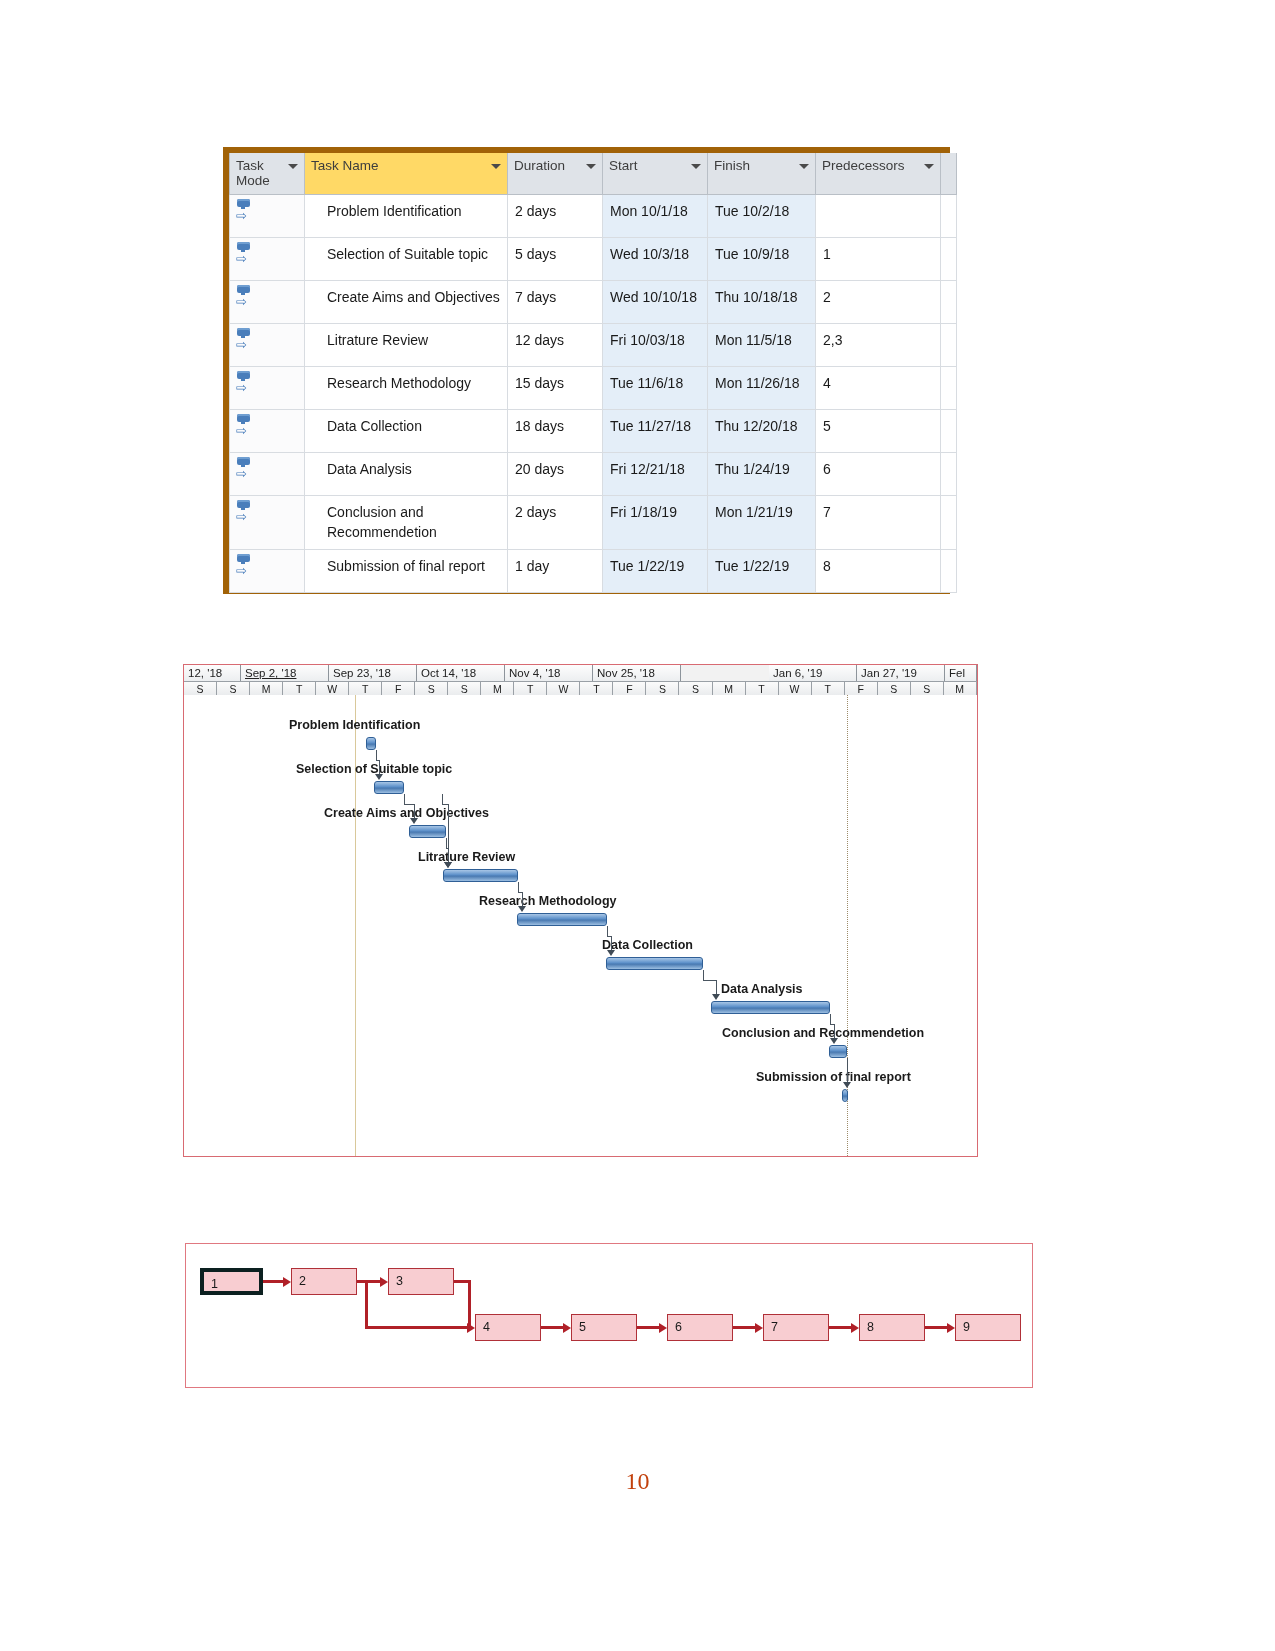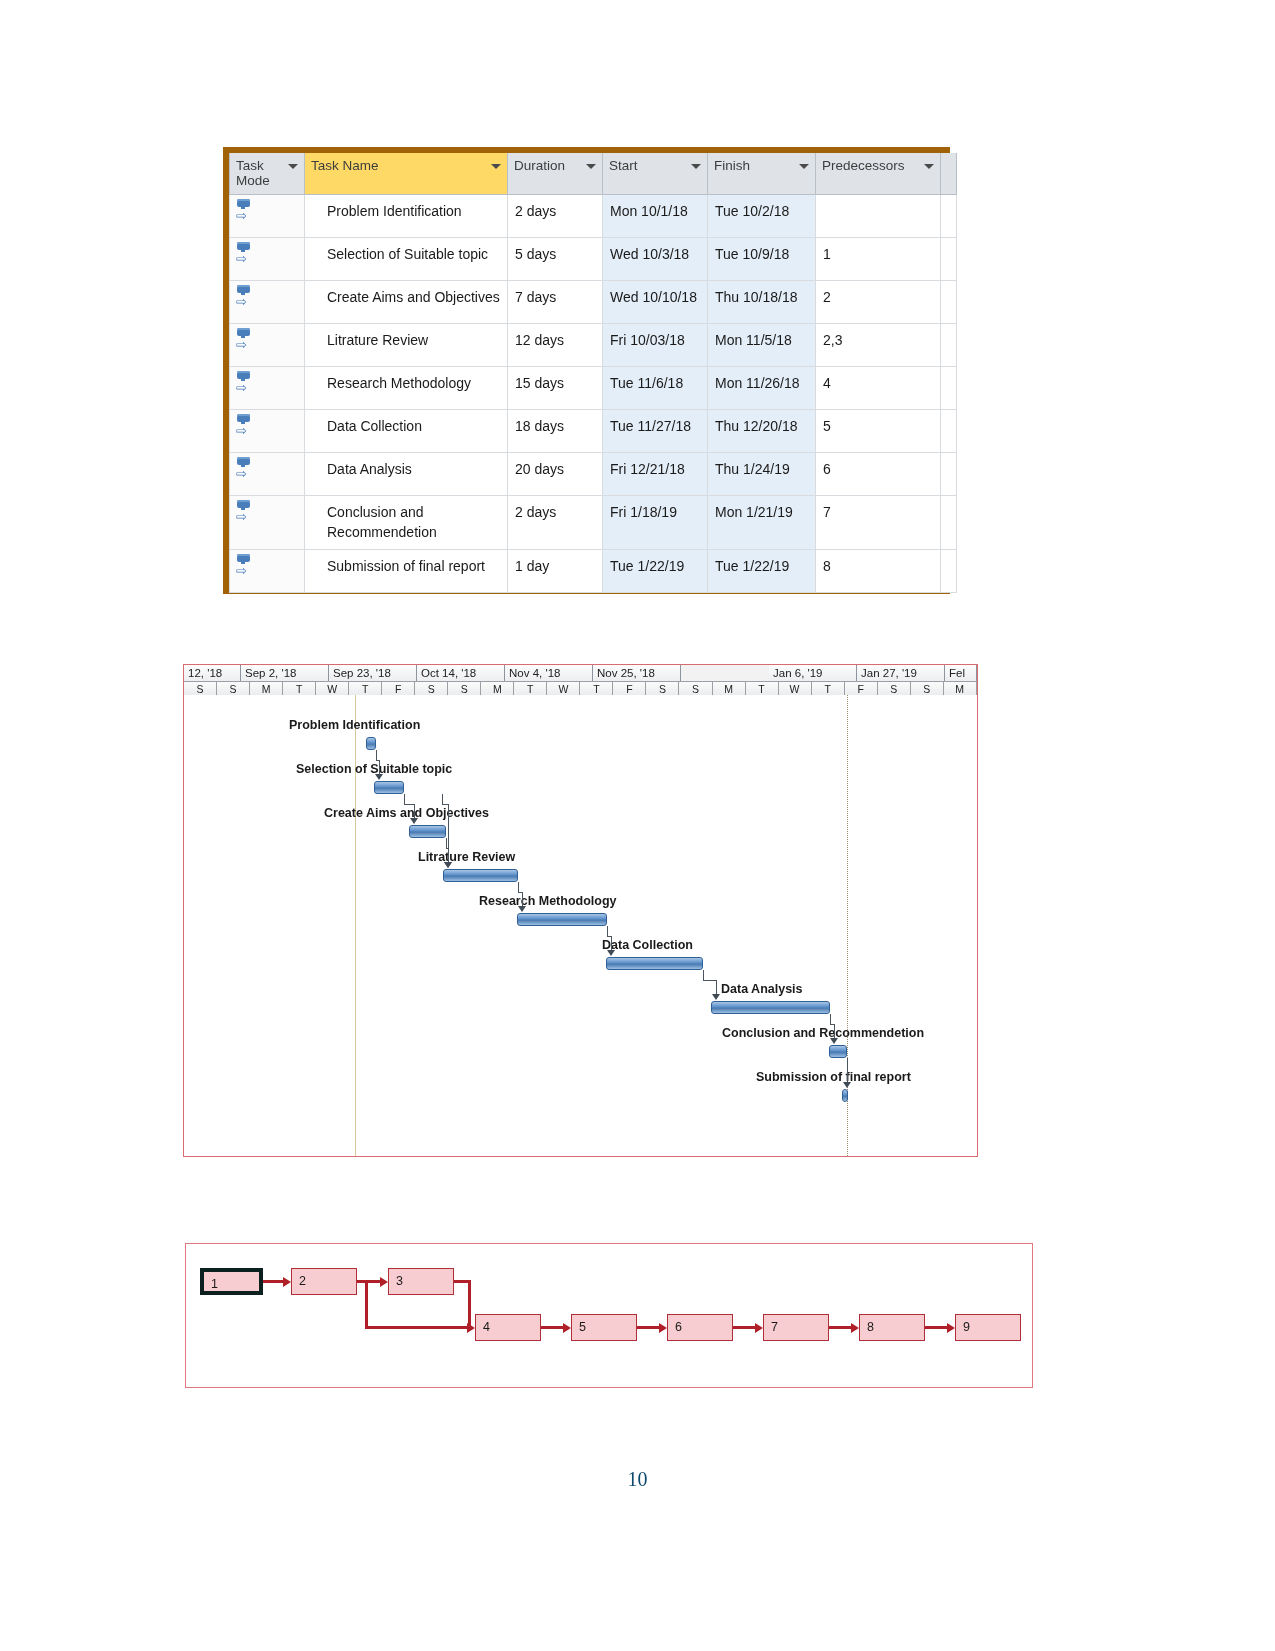--- a/index.html
+++ b/index.html
@@ -195,22 +195,22 @@
     border-top:5px solid transparent;
     border-bottom:5px solid transparent;
     border-left:8px solid #b02028;
   }
 
   
   .pagenum{
     position:absolute;left:0;right:0;top:1468px;
     text-align:center;
     font-family:"Liberation Serif", serif;
-    font-size:20px;
-    color:#0c4a6e;
+    font-size:24px;
+    color:#c2410c;
   }
 </style>
 </head>
 <body>
 
 <div class="task-table-wrap">
   <table class="tt">
     <colgroup>
       <col class="w-mode">
         <col class="w-name">
@@ -386,21 +386,21 @@
           <td></td>
         </tr>
       </tbody>
   </table>
 </div>
 
 <div class="gantt-wrap">
   <div class="gantt-hdr">
     <div class="gantt-row-months" id="gantt-months">
         <div class="mcell" style="width: 57px; flex: 0 0 57px;">12, '18</div>
-        <div class="mcell" style="width: 88px; flex: 0 0 88px;">Sep 2, '18</div>
+        <div class="mcell" style="width: 88px; flex: 0 0 88px; text-decoration: underline;">Sep 2, '18</div>
         <div class="mcell" style="width: 88px; flex: 0 0 88px;">Sep 23, '18</div>
         <div class="mcell" style="width: 88px; flex: 0 0 88px;">Oct 14, '18</div>
         <div class="mcell" style="width: 88px; flex: 0 0 88px;">Nov 4, '18</div>
         <div class="mcell" style="width: 88px; flex: 0 0 88px;">Nov 25, '18</div>
         <div class="mcell" style="width: 88px; flex: 0 0 88px; margin-top: 24px;">Dec 16, '18</div>
         <div class="mcell" style="width: 88px; flex: 0 0 88px;">Jan 6, '19</div>
         <div class="mcell" style="width: 88px; flex: 0 0 88px;">Jan 27, '19</div>
         <div class="mcell" style="width: 32px; flex: 0 0 32px;">Fel</div>
       </div>
     <div class="gantt-row-days" id="gantt-days">

